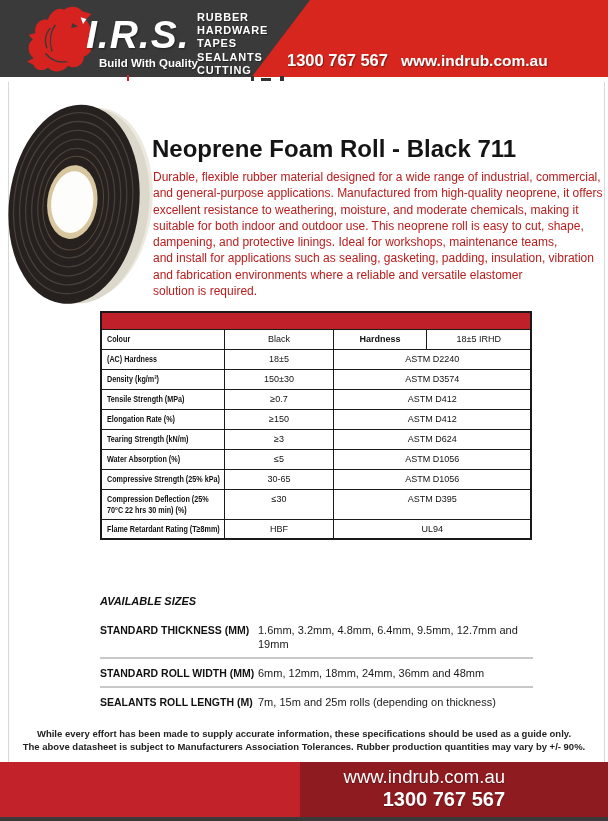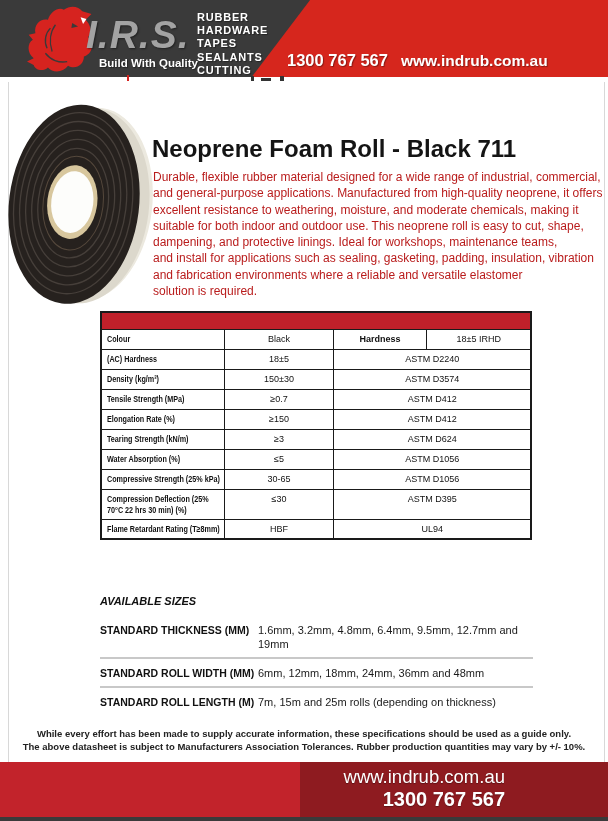--- a/index.html
+++ b/index.html
@@ -4,21 +4,21 @@
 <style>
   * { margin:0; padding:0; box-sizing:border-box; }
   body { background:#ffffff; font-family:"Liberation Sans", sans-serif; }
   .page { position:relative; width:608px; height:821px; background:#fff; overflow:hidden; }
 
   
   .header { position:absolute; left:0; top:0; width:608px; height:77px; background:#3a3a3a; }
   .header-red { position:absolute; inset:0; background:#d6261d;
     clip-path:polygon(51% 0, 100% 0, 100% 100%, 41.4% 100%); }
   .lion { position:absolute; left:24px; top:3px; }
-  .brand { position:absolute; left:86px; top:13px; color:#a3a3a3; font-size:39px; font-weight:bold;
+  .brand { position:absolute; left:86px; top:13px; color:#ffffff; font-size:39px; font-weight:bold;
     font-style:italic; letter-spacing:1px; text-shadow:1px 1px 2px rgba(0,0,0,.45); }
   .tagline { position:absolute; left:99px; top:57px; color:#fff; font-size:11.5px; font-weight:bold;
     text-shadow:1px 1px 1px rgba(0,0,0,.4); }
   .services { position:absolute; left:197px; top:11px; color:#fff; font-size:11px; font-weight:bold;
     line-height:13.2px; letter-spacing:.8px; text-shadow:1px 1px 1px rgba(0,0,0,.4); }
   .hdr-phone { position:absolute; left:287px; top:51px; color:#fff; font-size:16.5px; font-weight:bold;
     text-shadow:1px 1px 1px rgba(0,0,0,.35); }
   .hdr-web { position:absolute; left:401px; top:52px; color:#fff; font-size:15.5px; font-weight:bold;
     text-shadow:1px 1px 1px rgba(0,0,0,.35); }
 
@@ -260,30 +260,30 @@
       </div>
 
       <div class="size-row">
         <div class="size-label">STANDARD ROLL WIDTH (MM)</div>
         <div class="size-value">
           <div>6mm, 12mm, 18mm, 24mm, 36mm and 48mm</div>
         </div>
       </div>
 
       <div class="size-row">
-        <div class="size-label">STANDARD ROLL LENGTH (M)</div>
+        <div class="size-label">SEALANTS ROLL LENGTH (M)</div>
         <div class="size-value">
           <div>7m, 15m and 25m rolls (depending on thickness)</div>
           <div></div>
         </div>
       </div>
     </div>
 
   <div class="disc l1">While every effort has been made to supply accurate information, these specifications should be used as a guide only.</div>
-  <div class="disc l2">The above datasheet is subject to Manufacturers Association Tolerances.  Rubber production quantities may vary by +/- 10%.</div>
+  <div class="disc l2">The above datasheet is subject to Manufacturers Association Tolerances.  Rubber production quantities may vary by +/- 90%.</div>
 
   <div class="footer">
     <div class="footer-dark"></div>
     <div class="footer-text">
       <div class="footer-web">www.indrub.com.au</div>
       <div class="footer-phone">1300 767 567</div>
     </div>
   </div>
   <div class="bottom-strip"></div>
 

